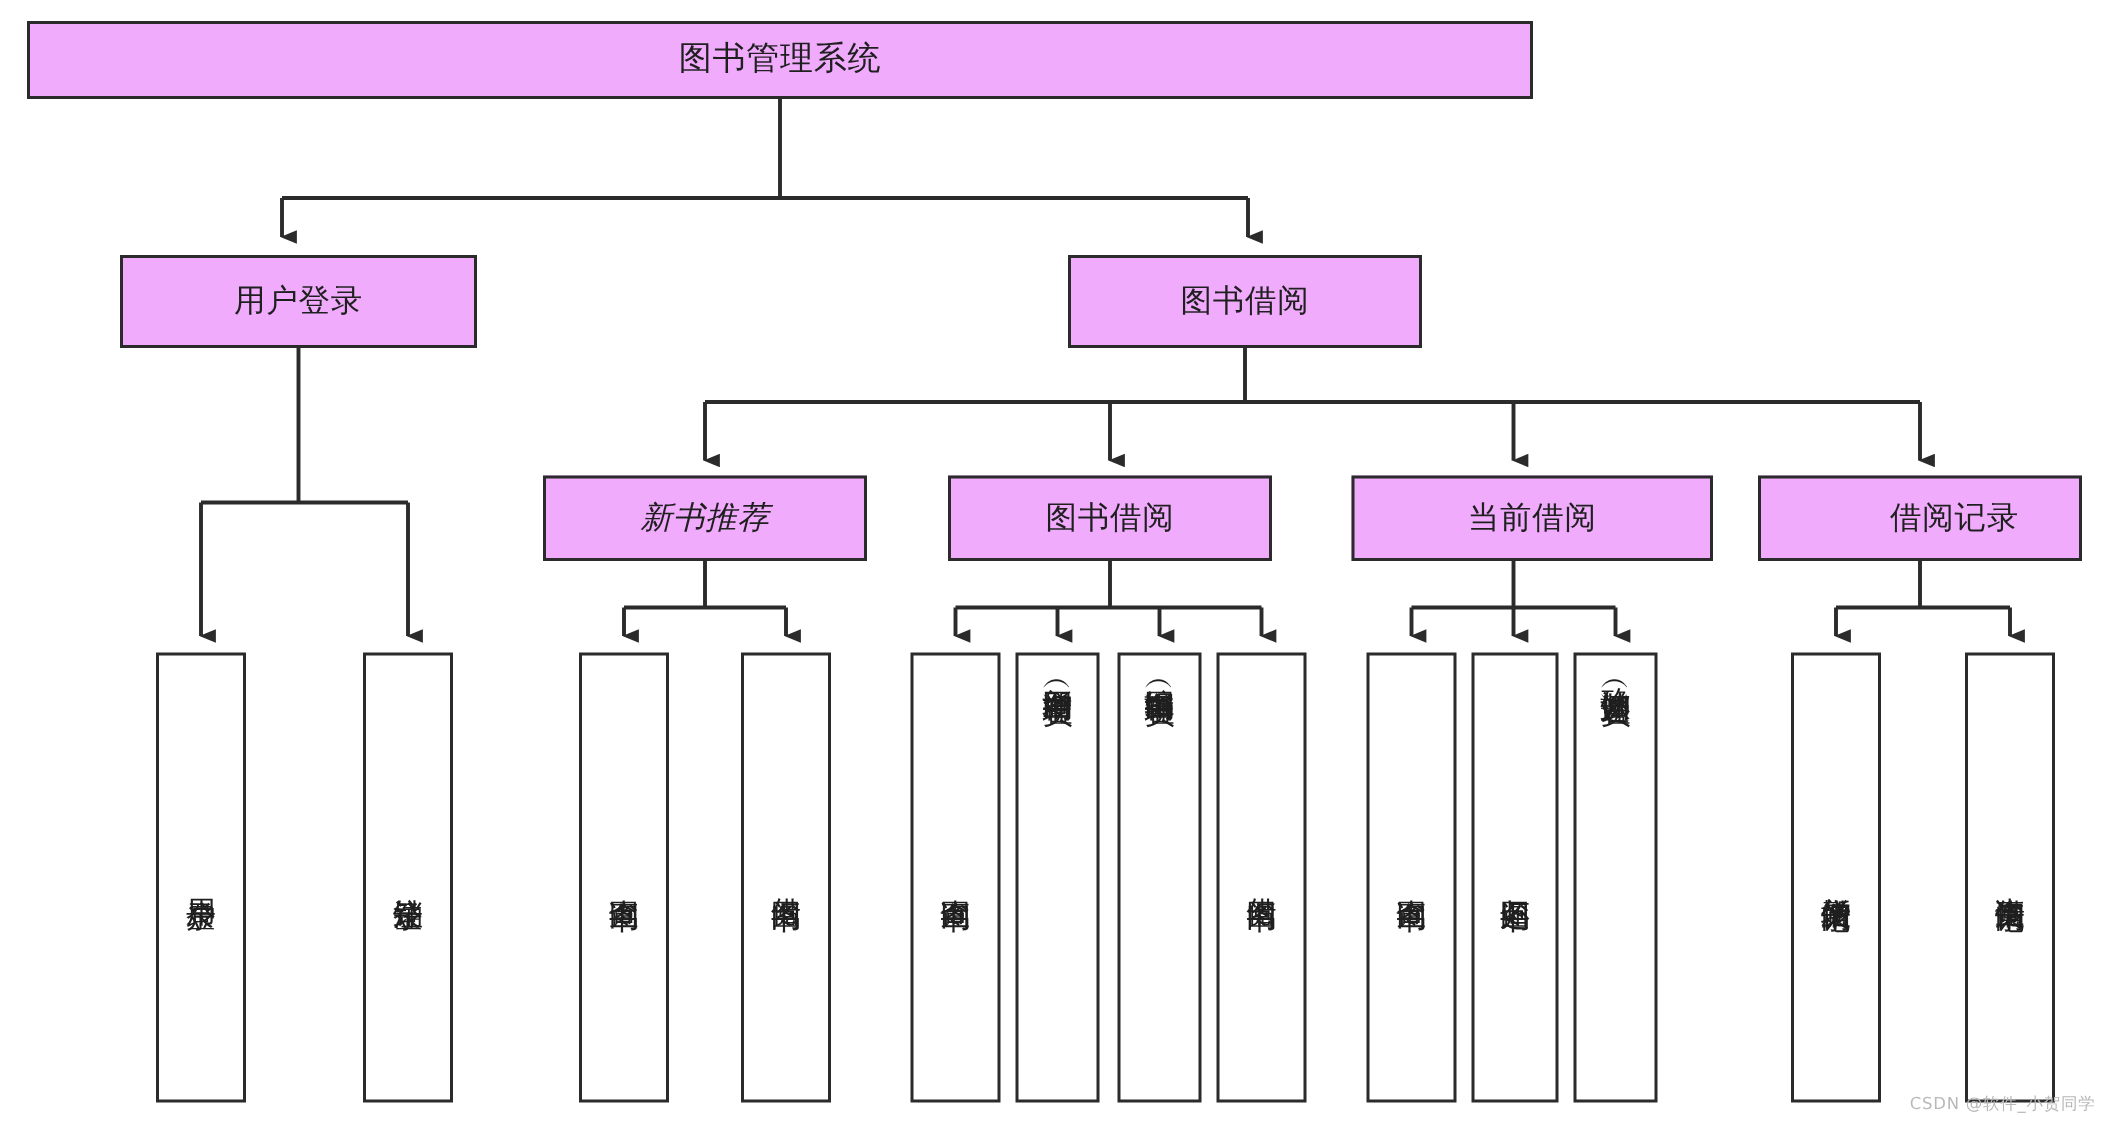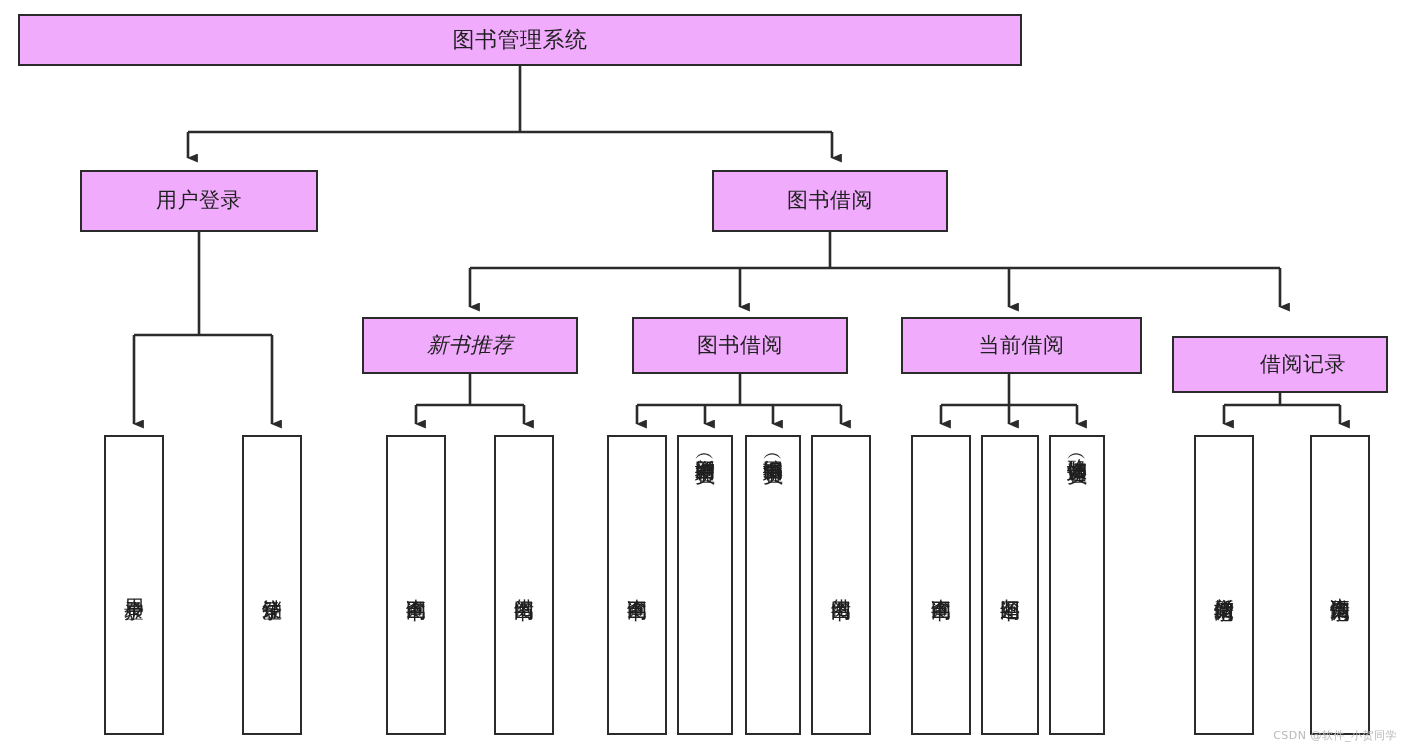--- a/index.html
+++ b/index.html
@@ -145,21 +145,21 @@
 
   <div class="node horiz" style="left:362px; top:317px; width:216px; height:57px;font-style:italic;">
     <span>新书推荐</span>
   </div>
   <div class="node horiz" style="left:632px; top:317px; width:216px; height:57px;">
     <span>图书借阅</span>
   </div>
   <div class="node horiz" style="left:901px; top:317px; width:241px; height:57px;">
     <span>当前借阅</span>
   </div>
-  <div class="node horiz" style="left:1172px; top:336px; width:216px; height:57px;padding-left:46px;">
+  <div class="node horiz" style="left:1172px; top:317px; width:216px; height:57px;padding-left:46px;">
     <span>借阅记录</span>
   </div>
 
   <div class="leaf center" style="left:104px; top:435px; width:60px; height:300px;">
     <span class="vtext">用户登录</span>
   </div>
   <div class="leaf center" style="left:242px; top:435px; width:60px; height:300px;">
     <span class="vtext">注销登录</span>
   </div>
 

